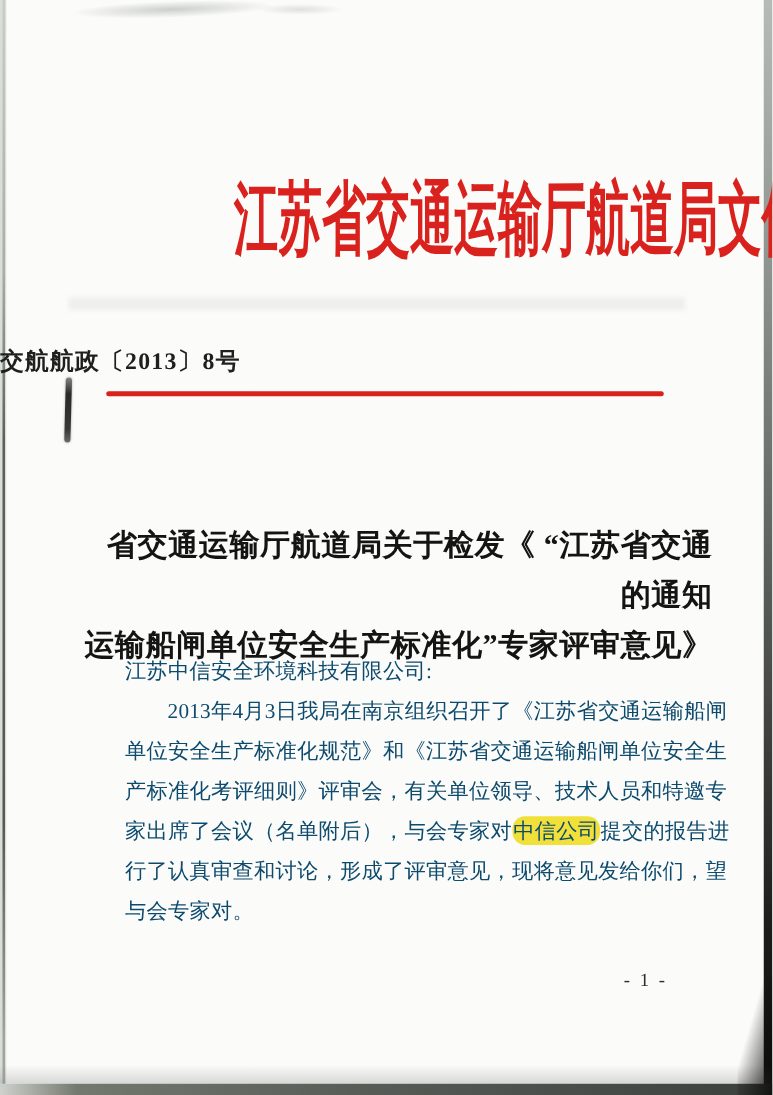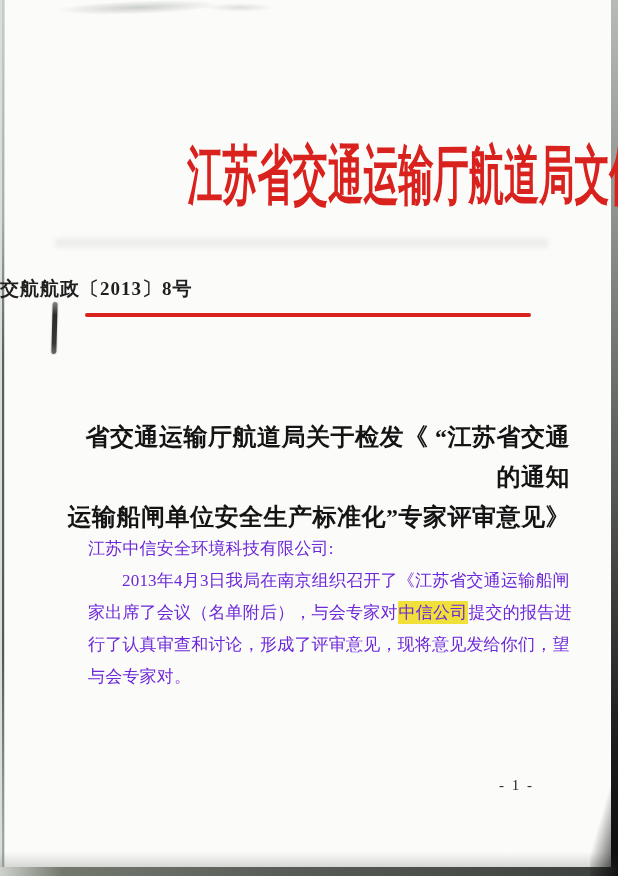--- a/index.html
+++ b/index.html
@@ -89,30 +89,30 @@
   
   .subject {
     position: absolute; top: 377px; left: 40px; right: 48px;
     text-align: right;
     font-size: 24px; font-weight: bold; color: #141414;
     line-height: 40px; letter-spacing: 0.5px; margin-top: 40px;
   }
 
   
   .body-block {
-    position: absolute; top: 521px; left: 88px; width: 474px;
-    font-size: 17px; color: #6d28d9;
+    position: absolute; top: 521px; left: 100px; width: 474px;
+    font-size: 17px; color: #0c4a6e;
     line-height: 32px; letter-spacing: 0.2px;
     white-space: nowrap;
-    margin-top: 12px;
   }
   .para-indent { text-indent: 34px; text-align: center; }
   .hl {
     background: #f1e03a;
     padding: 2px 1px;
+    border-radius: 10px;
   }
 
   .page-number {
     position: absolute; top: 777px; right: 84px;
     font-size: 15px; color: #2c2c2c; letter-spacing: 2px;
   }
 </style>
 </head>
 <body>
 
@@ -139,20 +139,22 @@
 
   <div class="subject">
     <div>省交通运输厅航道局关于检发《 “江苏省交通</div>
     <div>的通知</div>
     <div>运输船闸单位安全生产标准化”专家评审意见》</div>
   </div>
 
   <div class="body-block">
     <div>江苏中信安全环境科技有限公司:</div>
     <div class="para-indent">2013年4月3日我局在南京组织召开了《江苏省交通运输船闸</div>
+    <div>单位安全生产标准化规范》和《江苏省交通运输船闸单位安全生</div>
+    <div>产标准化考评细则》评审会，有关单位领导、技术人员和特邀专</div>
     <div><span>家出席了会议（名单附后），与会专家对</span><span class="hl">中信公司</span><span>提交的报告进</span></div>
     <div>行了认真审查和讨论，形成了评审意见，现将意见发给你们，望</div>
     <div>与会专家对。</div>
   </div>
 
   <div class="page-number">- 1 -</div>
 
 </div>
 
 </body></html>

